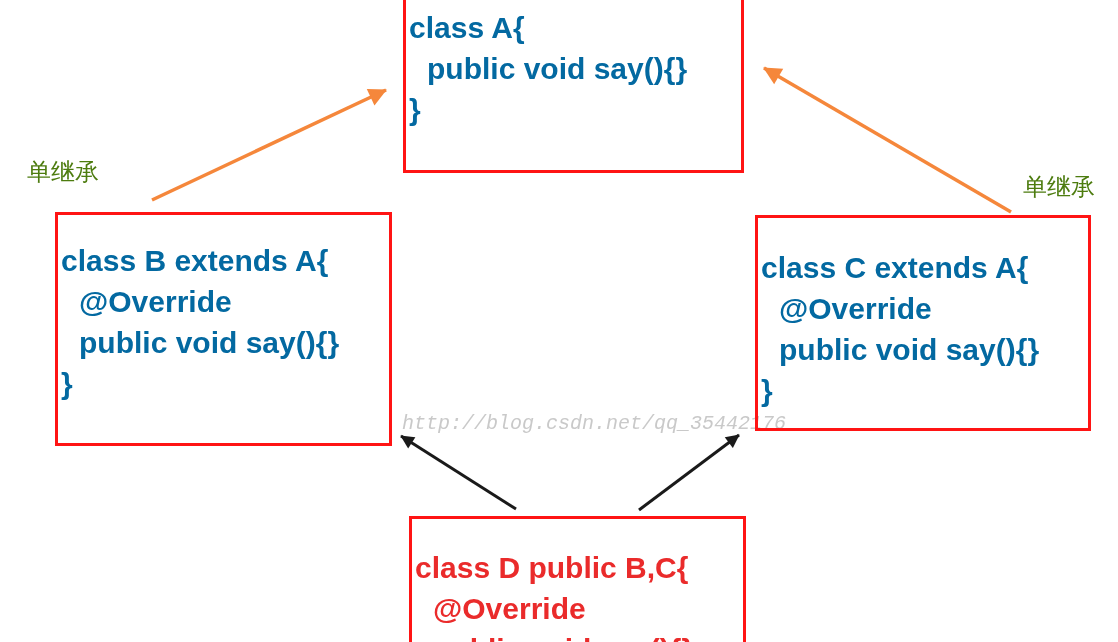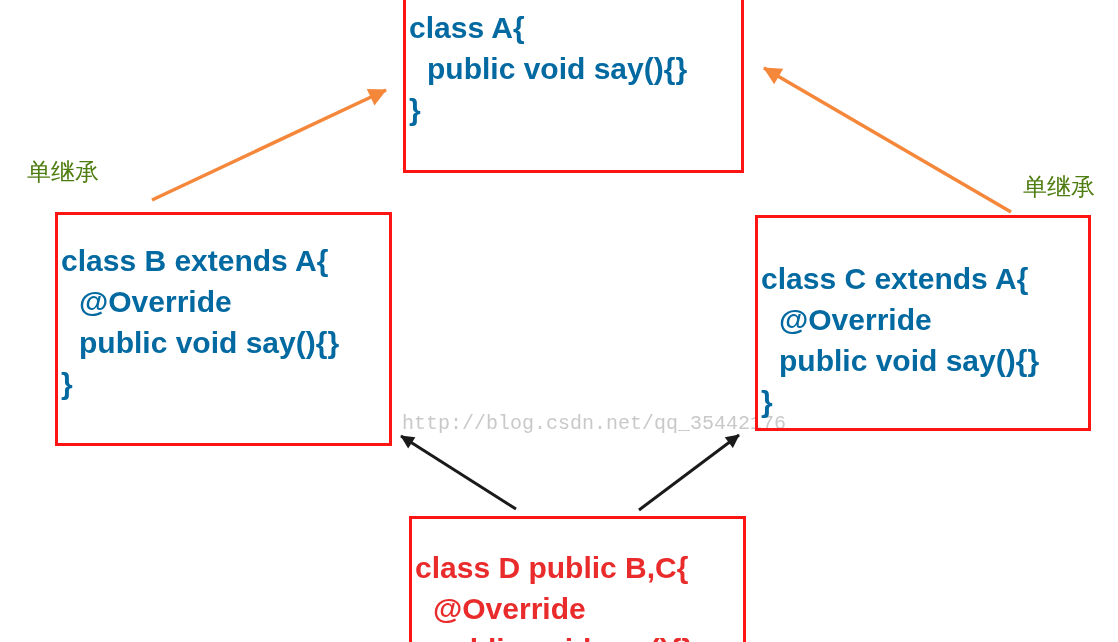--- a/index.html
+++ b/index.html
@@ -24,21 +24,21 @@
     font-weight: bold;
     font-size: 30px;
     line-height: 41px;
     color: #0369a1;
     white-space: pre;
     letter-spacing: 0px;
   }
   .indent { margin-left: 18px; }
   #box-a { left: 403px; top: -46px; width: 341px; height: 219px; padding-top: 53px; border-top: none; }
   #box-b { left: 55px;  top: 212px; width: 337px; height: 234px; padding-top: 25px; }
-  #box-c { left: 755px; top: 215px; width: 336px; height: 216px; padding-top: 40px; }
+  #box-c { left: 755px; top: 215px; width: 336px; height: 216px; padding-top: 29px; }
   #box-d { left: 409px; top: 516px; width: 337px; height: 170px; padding-top: 28px; }
   #box-d .code-line { color: #ea2b2b; }
   
   .red-label {
     position: absolute;
     z-index: 2;
     font-weight: normal;
     font-size: 24px;
     line-height: 1;
     color: #4d7c0f;
@@ -51,20 +51,21 @@
     position: absolute;
     left: 402px;
     top: 412px;
     z-index: 1;
     font-family: "Liberation Mono", "DejaVu Sans Mono", monospace;
     font-size: 20px;
     line-height: 24px;
     color: #c9c9c9;
     letter-spacing: 0px;
     white-space: pre;
+    font-style: italic;
   }
   
   #arrow-layer {
     position: absolute;
     left: 0; top: 0;
     width: 1118px; height: 642px;
     z-index: 3;
     pointer-events: none;
   }
 </style>

